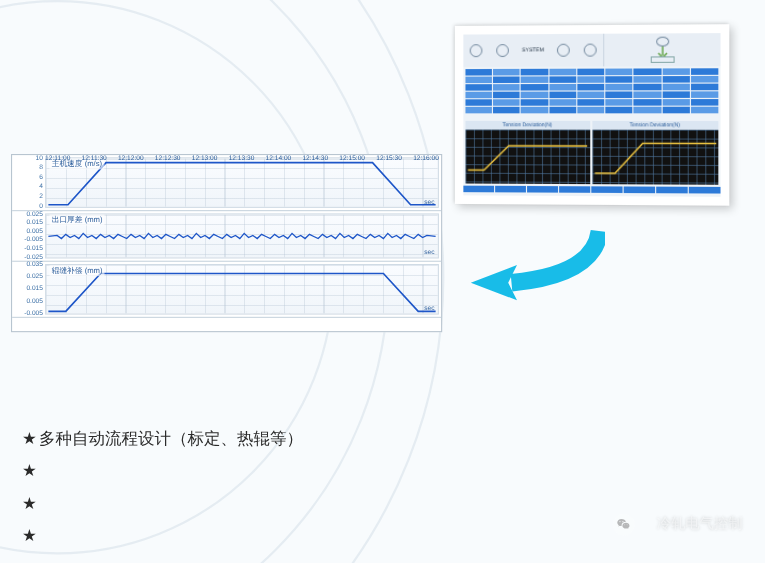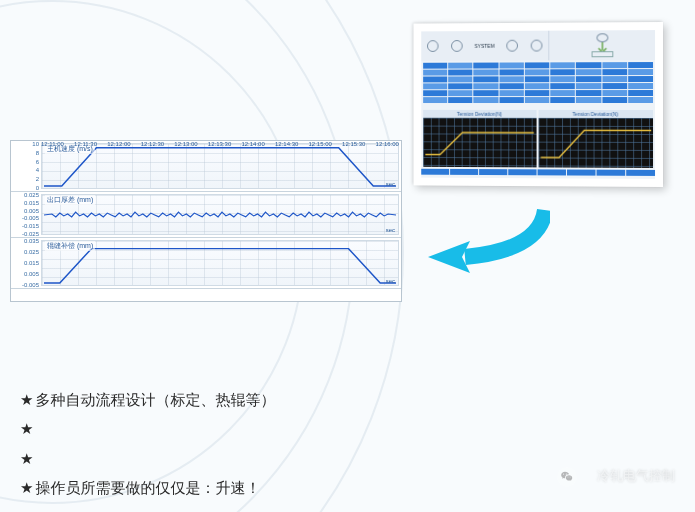--- a/index.html
+++ b/index.html
@@ -336,21 +336,20 @@
       <span>多种自动流程设计（标定、热辊等）</span>
     </div>
   <div class="row">
       <span class="star">★</span>
     </div>
   <div class="row">
       <span class="star">★</span>
     </div>
   <div class="row">
       <span class="star">★</span>
-      <span>操作员所需要做的仅仅是：升速！</span>
     </div>
 </div>
 
 <div class="watermark">
   <div class="wm-icon">
     <svg width="14" height="14" viewBox="0 0 24 24">
         <path fill="currentColor" d="M8.5 3C4.9 3 2 5.5 2 8.6c0 1.7.9 3.2 2.4 4.2l-.6 2 2.2-1.2c.8.2 1.6.4 2.5.4h.4c-.1-.4-.2-.9-.2-1.3 0-3 2.9-5.4 6.5-5.4h.4C15 4.7 12 3 8.5 3zm-2.3 3.2c.5 0 .9.4.9.9s-.4.9-.9.9-.9-.4-.9-.9.4-.9.9-.9zm4.6 0c.5 0 .9.4.9.9s-.4.9-.9.9-.9-.4-.9-.9.4-.9.9-.9zM15.5 9C12.5 9 10 11 10 13.5S12.5 18 15.5 18c.7 0 1.4-.1 2-.3l1.8 1-.5-1.7c1.3-.8 2.2-2.1 2.2-3.5C21 11 18.5 9 15.5 9zm-1.8 2.5c.4 0 .7.3.7.7s-.3.7-.7.7-.7-.3-.7-.7.3-.7.7-.7zm3.6 0c.4 0 .7.3.7.7s-.3.7-.7.7-.7-.3-.7-.7.3-.7.7-.7z"></path>
       </svg>
   </div>
   <span>冷轧电气控制</span>

